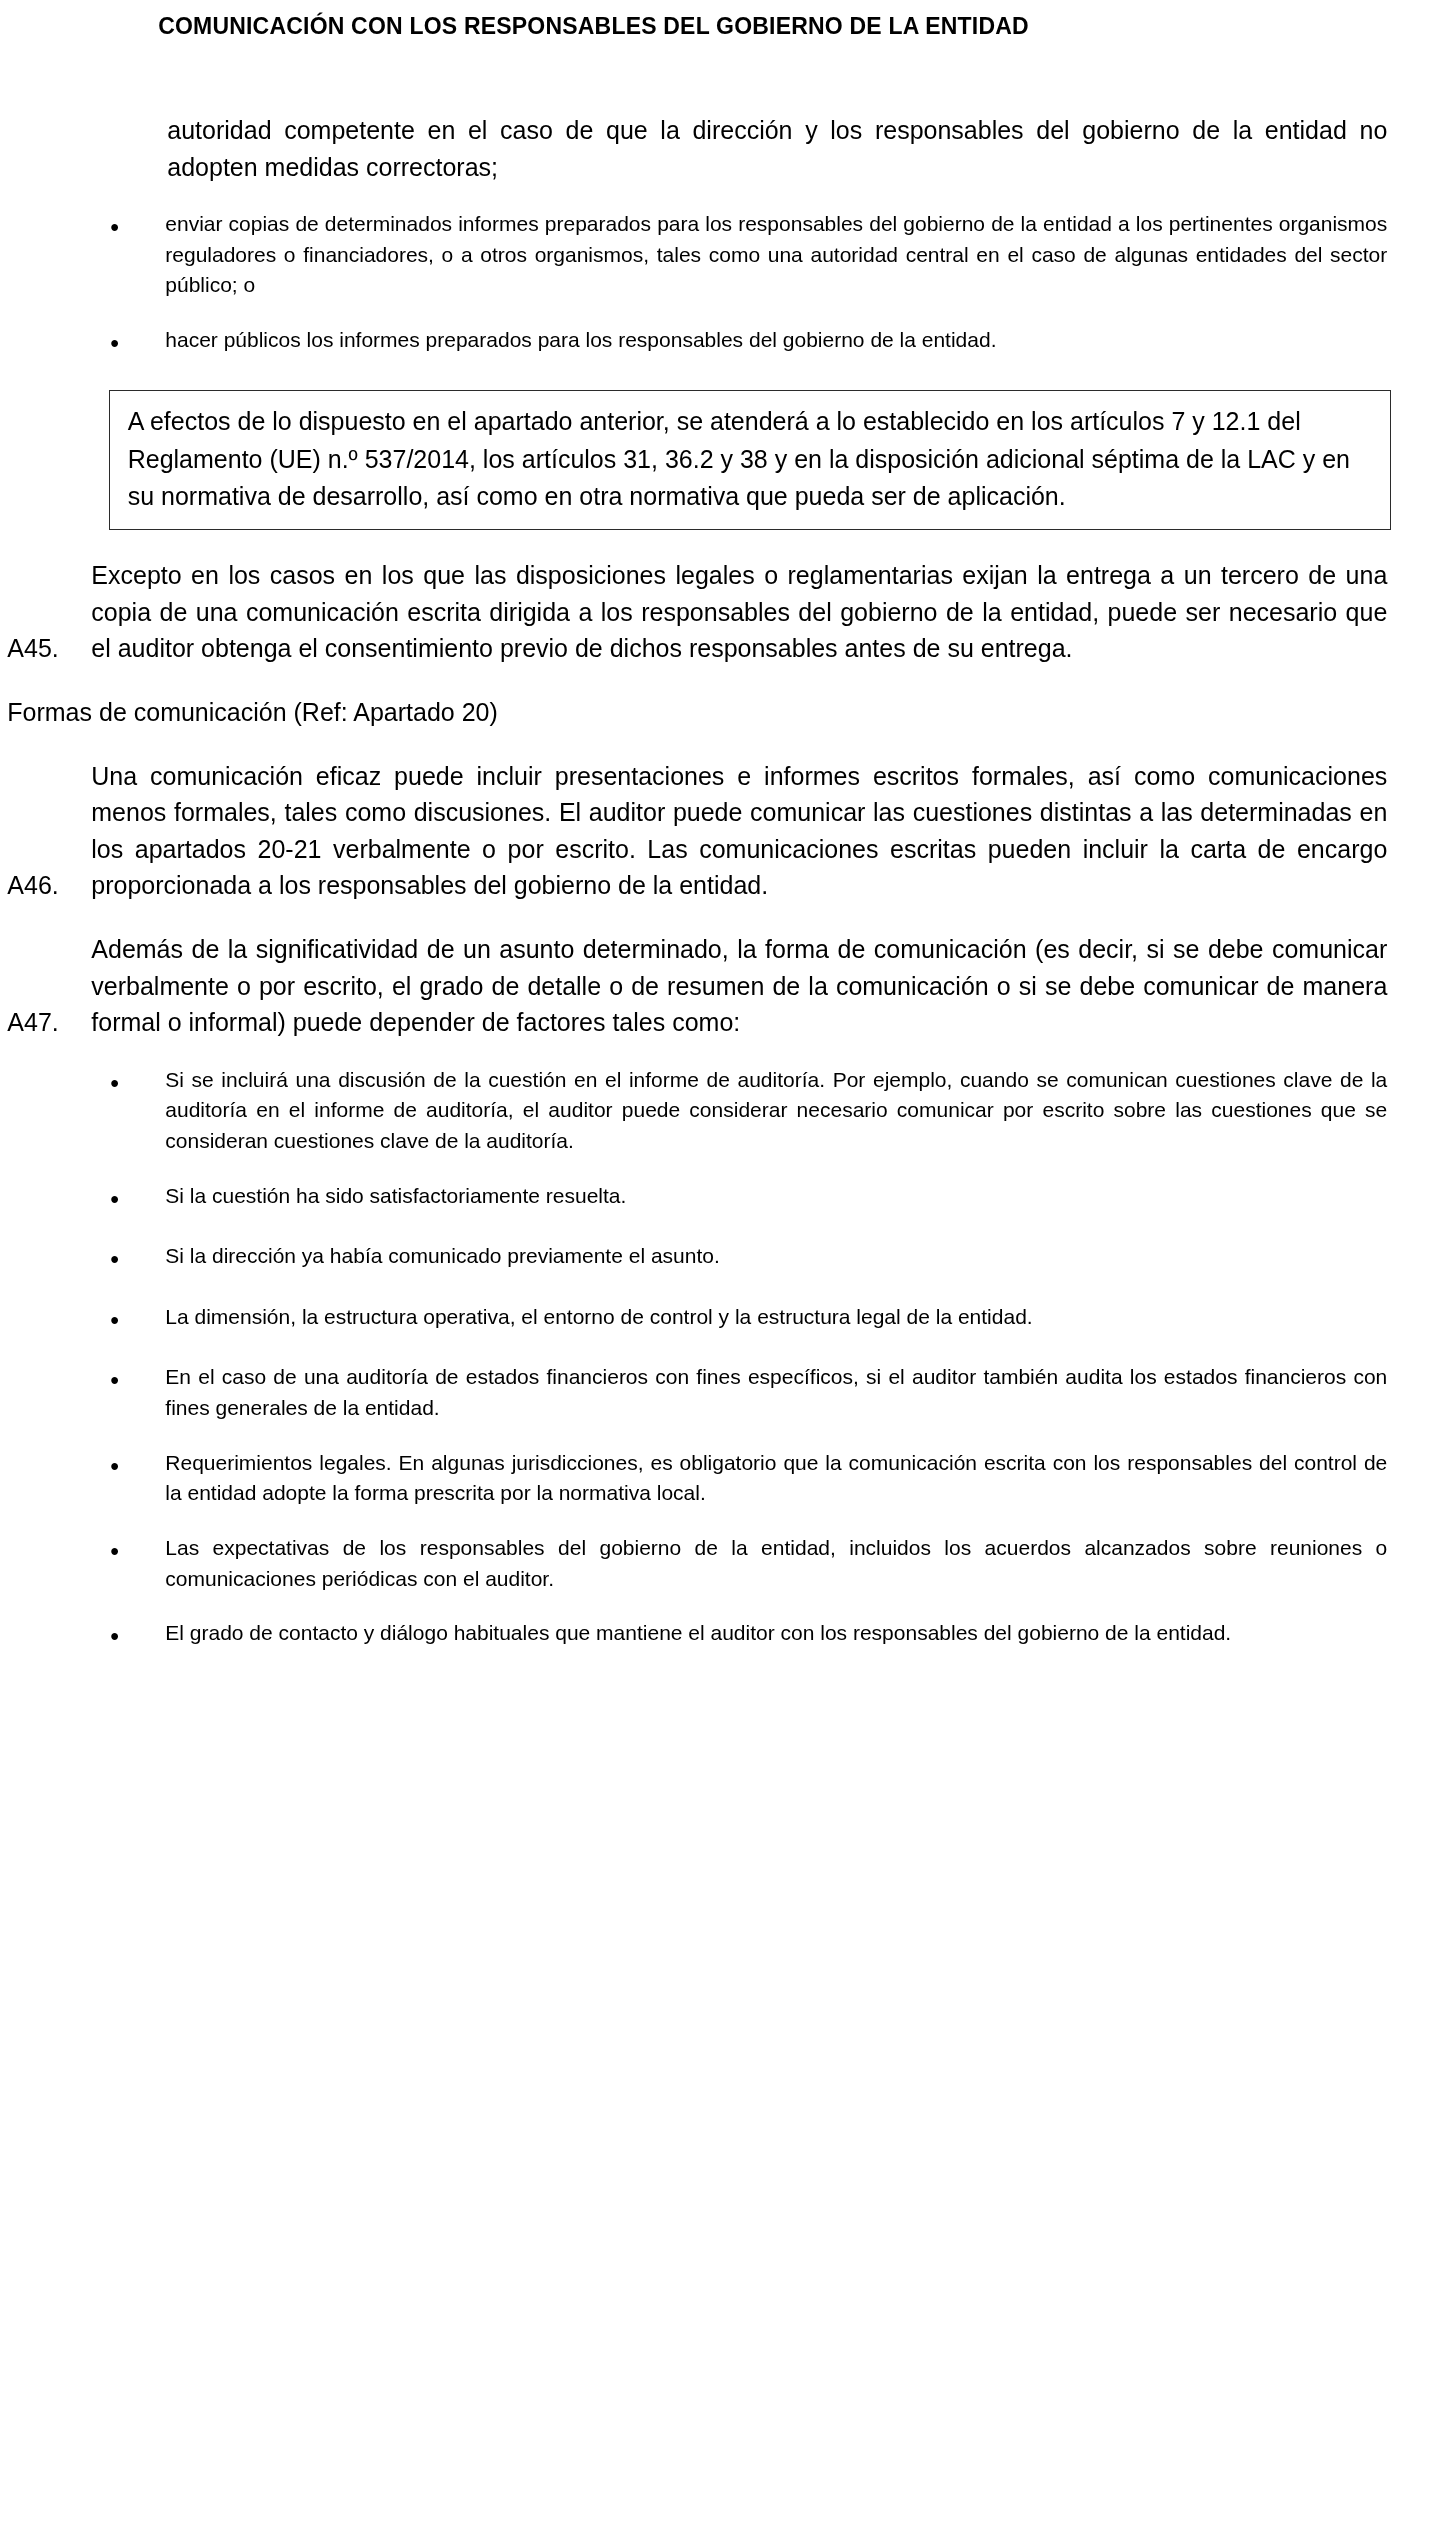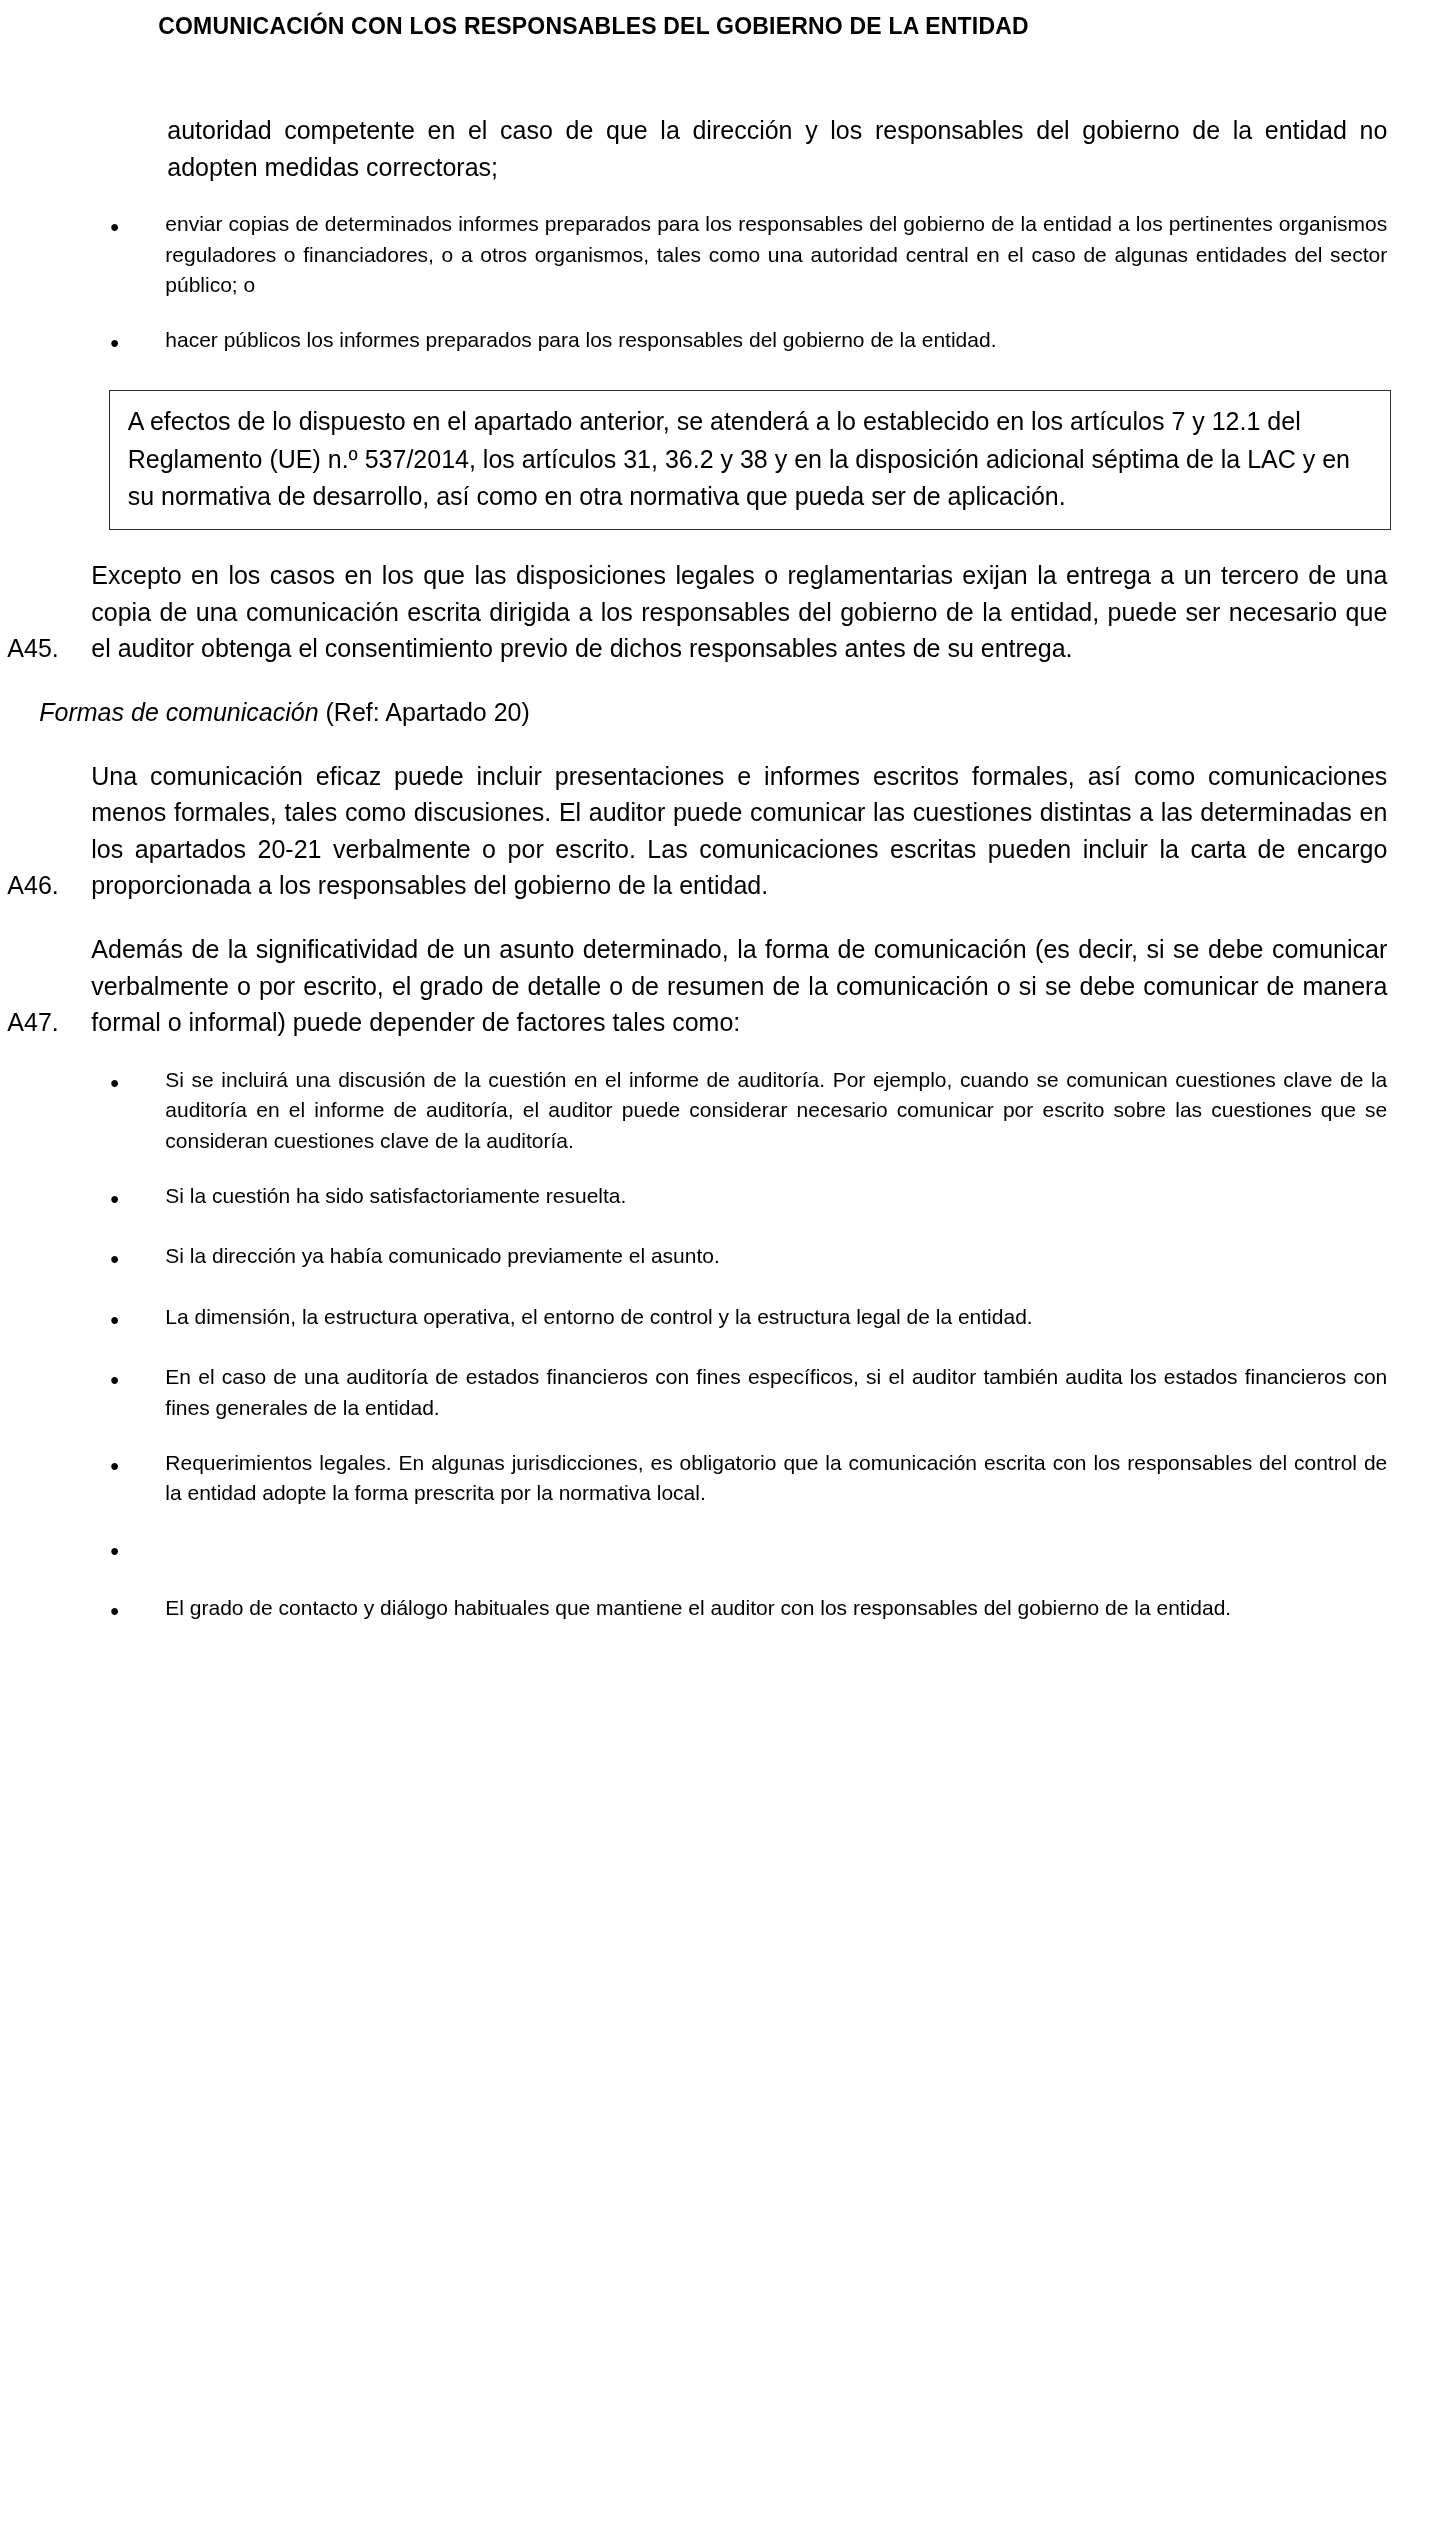--- a/index.html
+++ b/index.html
@@ -114,22 +114,20 @@
     text-justify: inter-word;
   }
 
   
   .section-heading {
     margin-top: 27.4px;
     font-size: 25px;
     line-height: 1.46;
   }
   .section-heading .it {
-    font-style: italic;
-    margin-left: 32px;
   }
 
   
   .sub-bullets {
     margin-top: 3.7px;
   }
 </style>
 </head>
 <body>
 
@@ -201,20 +199,21 @@
         <span class="bullet-text">En el caso de una auditoría de estados financieros con fines específicos, si el auditor también audita los estados financieros con fines generales de la entidad.</span>
       </div>
 
       <div class="bullet-row">
         <span class="bullet-mark">•</span>
         <span class="bullet-text">Requerimientos legales. En algunas jurisdicciones, es obligatorio que la comunicación escrita con los responsables del control de la entidad adopte la forma prescrita por la normativa local.</span>
       </div>
 
       <div class="bullet-row">
         <span class="bullet-mark">•</span>
+        <span class="bullet-text">Las expectativas de los responsables del gobierno de la entidad, incluidos los acuerdos alcanzados sobre reuniones o comunicaciones periódicas con el auditor.</span>
       </div>
 
       <div class="bullet-row">
         <span class="bullet-mark">•</span>
         <span class="bullet-text">El grado de contacto y diálogo habituales que mantiene el auditor con los responsables del gobierno de la entidad.</span>
       </div>
 
     </div>
 
   </div>

